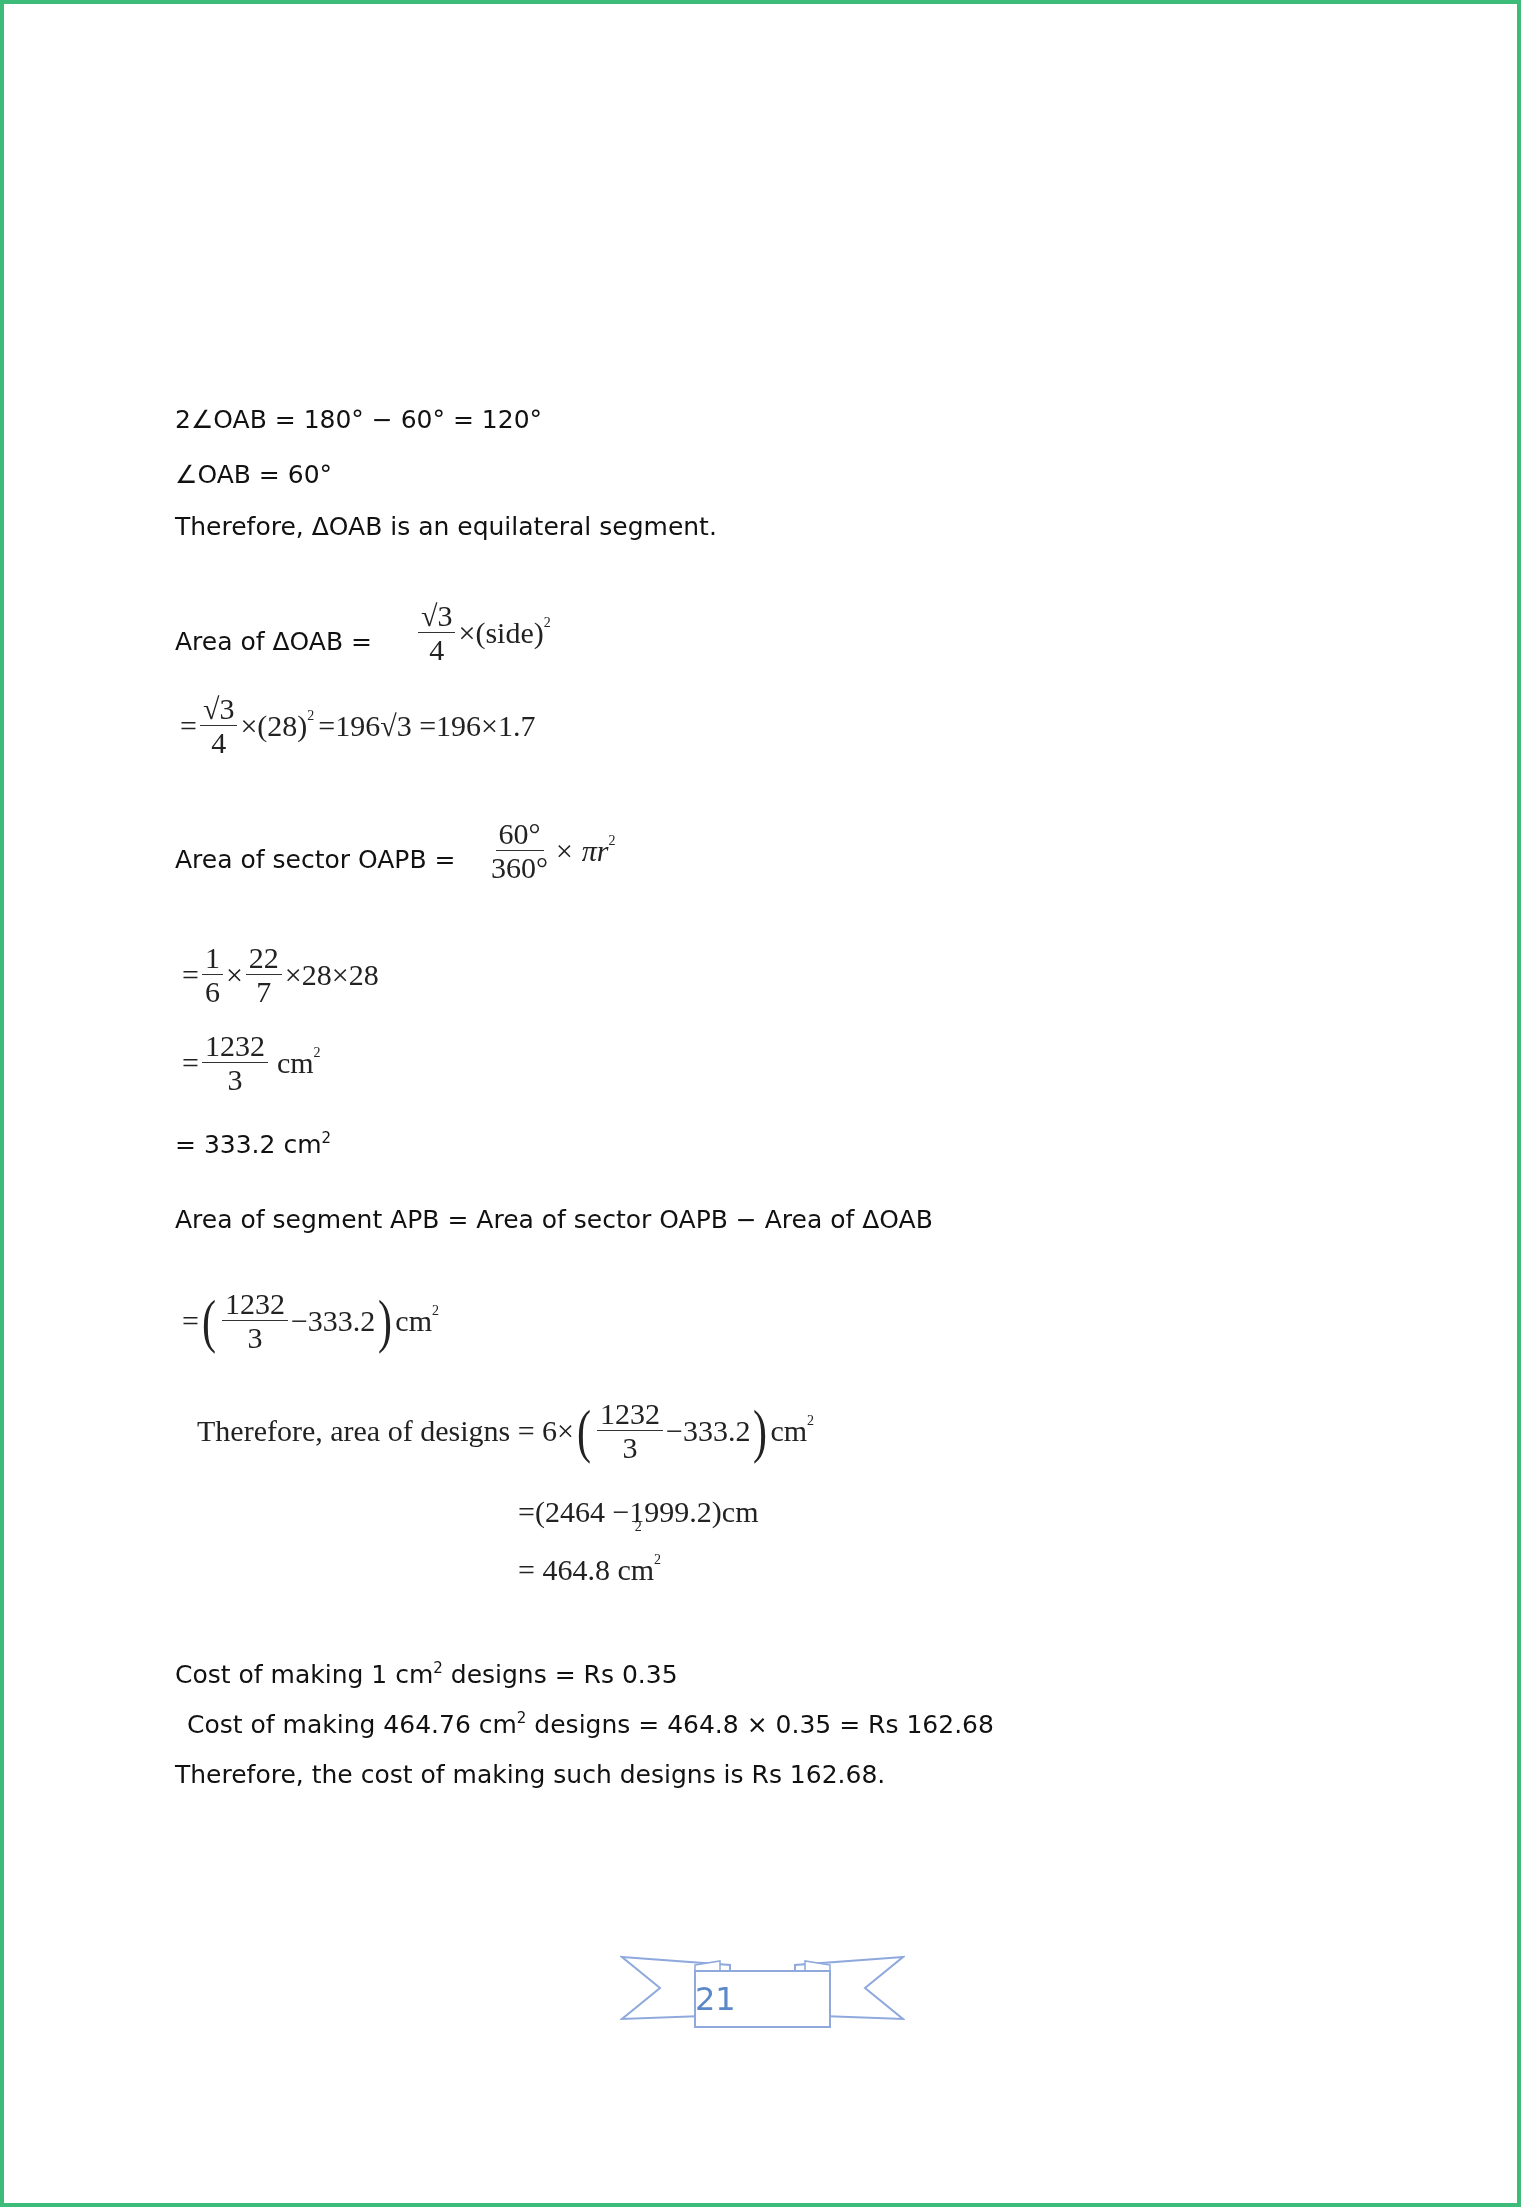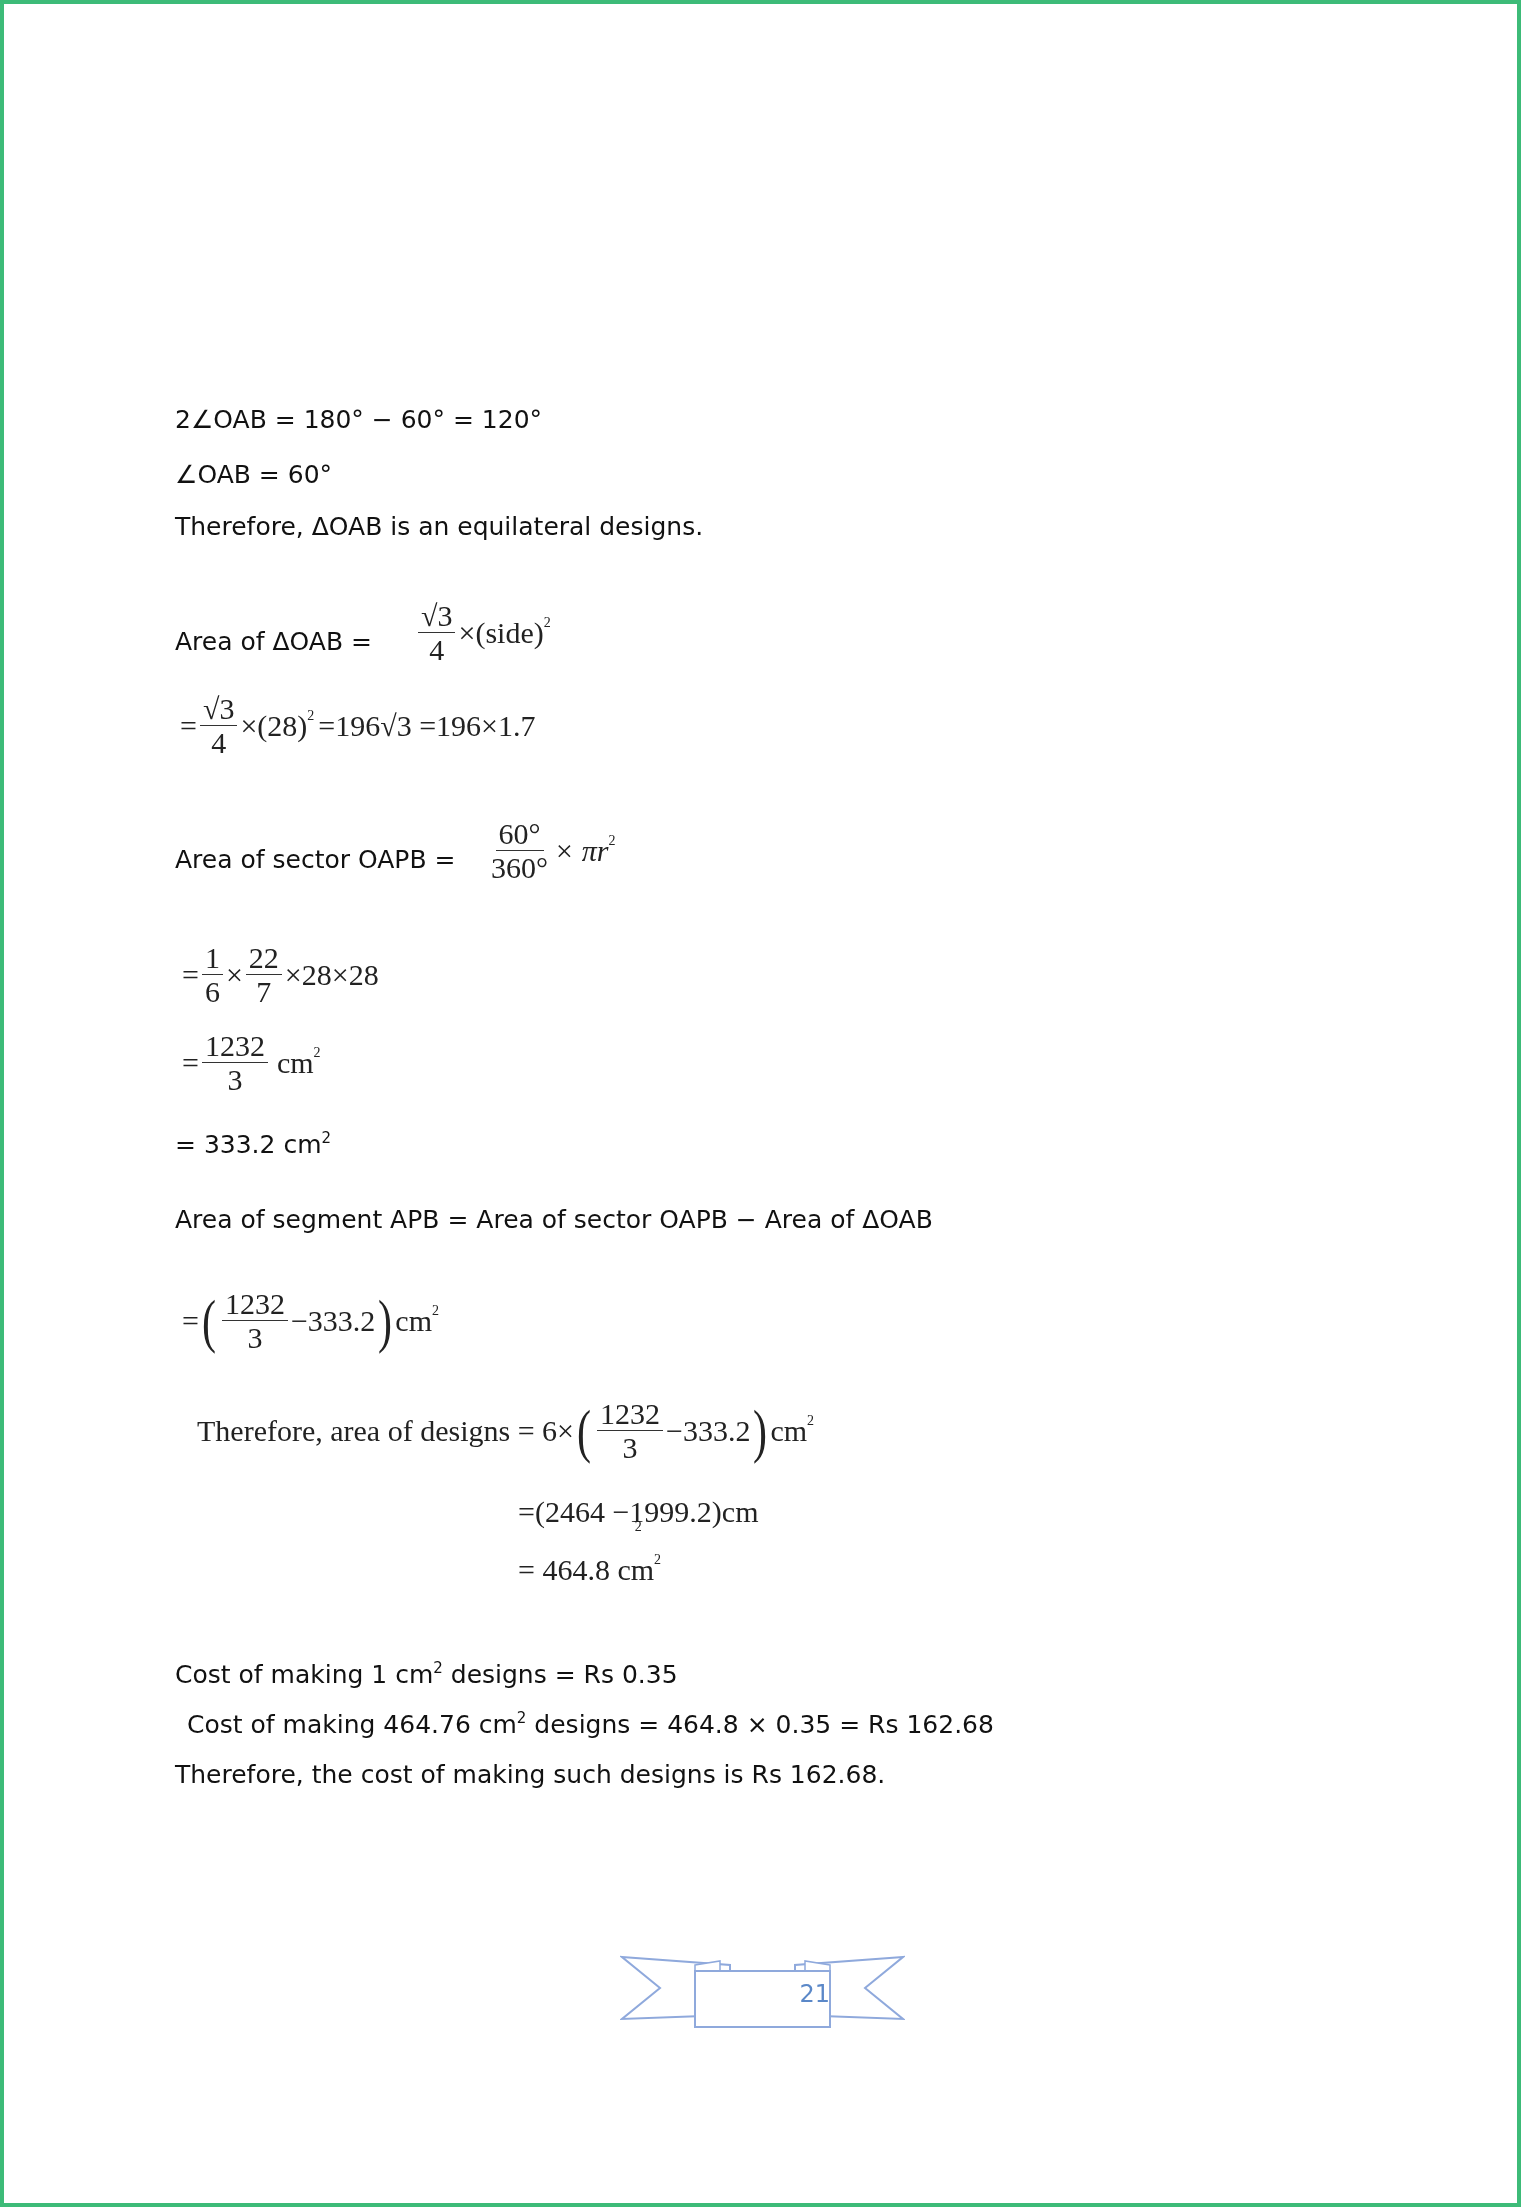--- a/index.html
+++ b/index.html
@@ -6,30 +6,30 @@
   body { width:1521px; height:2207px; background:#ffffff; position:relative; overflow:hidden; }
   .page-frame { position:absolute; left:0; top:0; width:1521px; height:2207px; box-sizing:border-box; border:4px solid #3dbb78; background:#fff; }
   .txt { position:absolute; left:175px; font-family:"DejaVu Sans", sans-serif; font-size:25px; color:#111; white-space:nowrap; }
   .math { position:absolute; font-family:"Liberation Serif", "DejaVu Serif", serif; font-size:30px; color:#222; white-space:nowrap; display:flex; align-items:center; }
   .frac { display:inline-flex; flex-direction:column; align-items:center; margin:0 3px; vertical-align:middle; }
   .frac .num { border-bottom:1.6px solid #333; padding:0 3px; line-height:1.05; }
   .frac .den { padding:0 3px; line-height:1.1; }
   .sup-sm { font-size:14px; position:relative; top:-10px; }
   .paren-big { font-size:60px; font-weight:200; line-height:1; transform:scaleX(0.7); display:inline-block; }
   .ribbon { position:absolute; left:620px; top:1955px; width:285px; height:78px; }
-  .ribbon-num { position:absolute; left:695px; top:1980px; width:135px; text-align:right; font-family:"DejaVu Sans", sans-serif; font-size:24px; color:#5b88c8; }
+  .ribbon-num { position:absolute; left:695px; top:1980px; width:135px; text-align:left; font-family:"DejaVu Sans", sans-serif; font-size:32px; color:#5b88c8; }
 </style>
 </head>
 <body>
 
 <div class="page-frame"></div>
 
 <div class="txt" style="top:405px;">2∠OAB = 180° − 60° = 120°</div>
 <div class="txt" style="top:460px;">∠OAB = 60°</div>
-<div class="txt" style="top:512px;">Therefore, ΔOAB is an equilateral designs.</div>
+<div class="txt" style="top:512px;">Therefore, ΔOAB is an equilateral segment.</div>
 
 <div class="txt" style="top:627px;">Area of ΔOAB =</div>
 <div class="math" style="left:415px; top:600px;">
   <span class="frac">
     <span class="num">√3</span>
     <span class="den">4</span>
   </span>
   <span>×(side)</span>
     <span class="sup-sm">2</span>
 </div>

